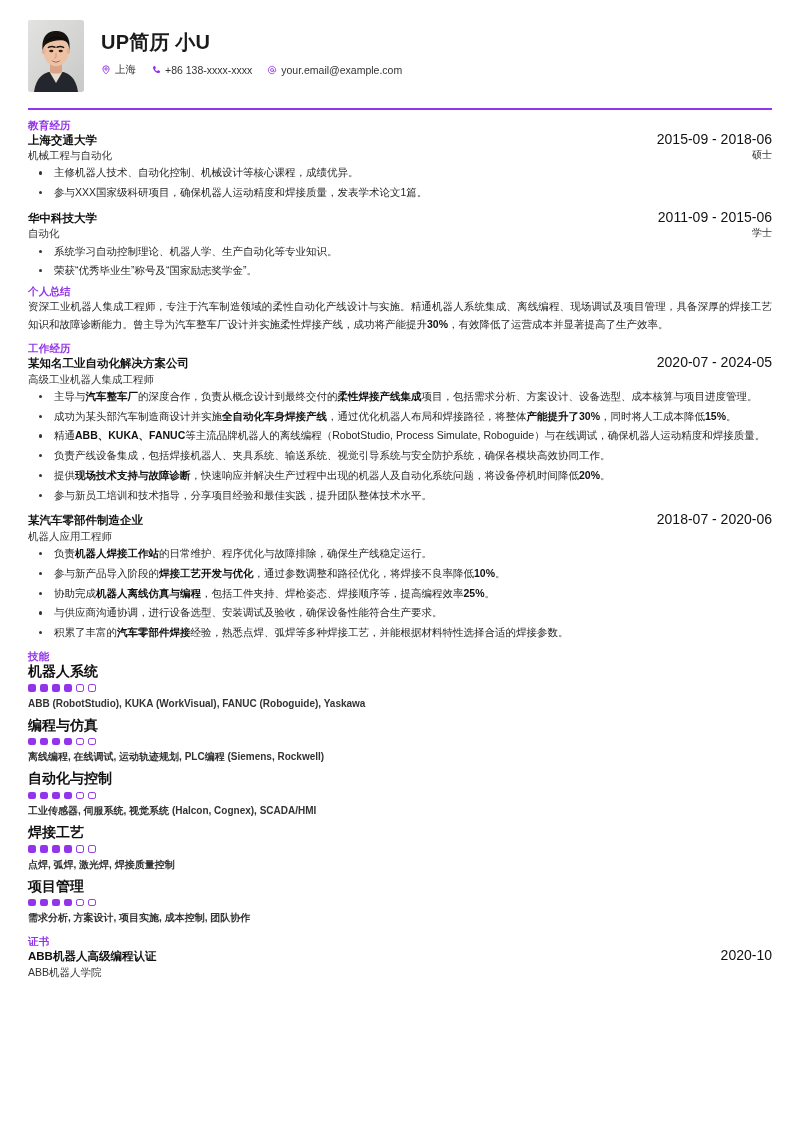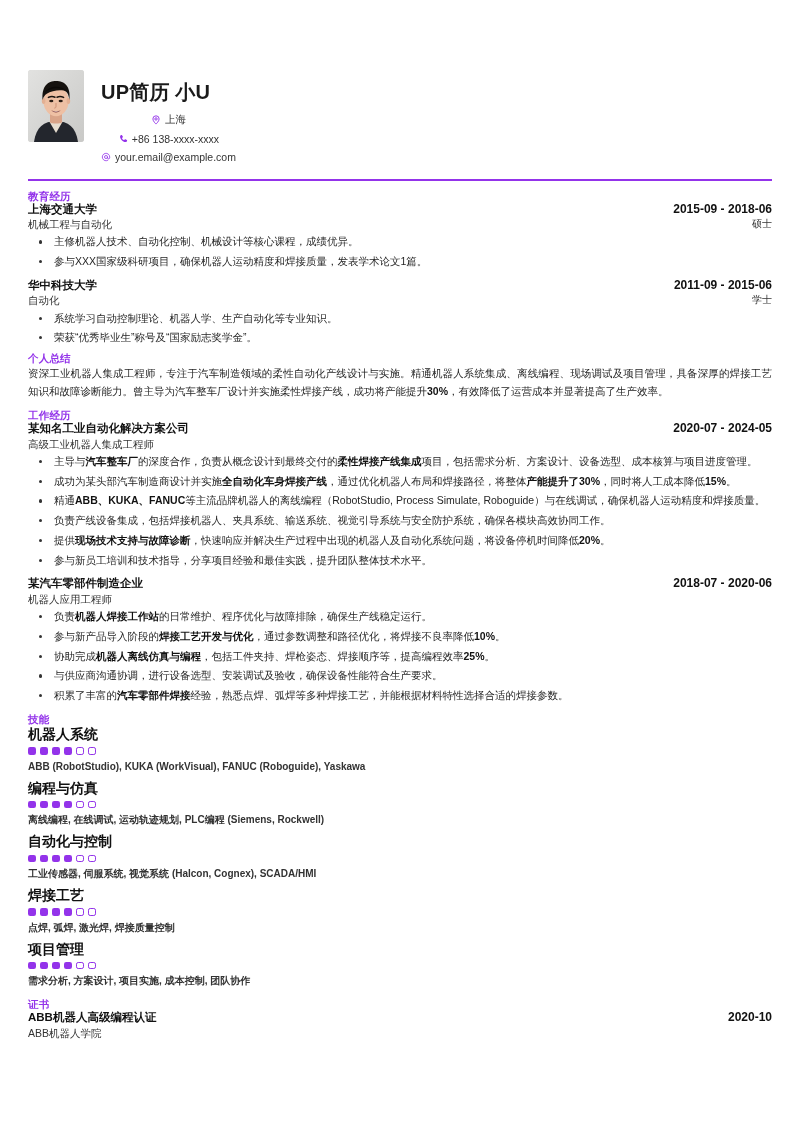--- a/index.html
+++ b/index.html
@@ -3,56 +3,56 @@
 <meta charset="utf-8">
 <style>
   * { box-sizing: border-box; margin: 0; padding: 0; }
   html, body {
     width: 800px; height: 1130px;
     background: #ffffff;
     font-family: "Liberation Sans", "DejaVu Sans", sans-serif;
     color: #1a1a1a;
     overflow: hidden;
   }
-  .page { width: 800px; height: 1130px; padding: 70px 28px 0 28px; position: relative; }
+  .page { width: 800px; height: 1130px; padding: 20px 28px 0 28px; position: relative; }
 
   
   .header { display: flex; align-items: flex-start; gap: 17px; padding-bottom: 14px; }
   .photo {
     width: 56px; height: 72px; flex: 0 0 56px;
     border-radius: 3px; overflow: hidden;
     background: #d8d8d6; position: relative;
   }
   .photo svg { display: block; width: 100%; height: 100%; }
   .ident { padding-top: 10px; }
   .name {
     font-size: 20px; font-weight: 700; letter-spacing: .2px;
     color: #1a1a1a; line-height: 1.2;
   }
   .contacts {
     margin-top: 9px; display: flex; align-items: center;
-    gap: 6px; font-size: 10.5px; color: #333; flex-wrap: wrap; flex-direction: column;
+    gap: 6px; font-size: 10.5px; color: #333; flex-wrap: wrap;
   }
   .citem { display: inline-flex; align-items: center; gap: 4px; margin-right: 9px; }
   .cicon { color: #9333ea; display: inline-flex; align-items: center; }
   .cicon svg { display: block; }
 
   .rule { height: 1.6px; background: #9333ea; margin: 2px 0 9px 0; }
 
   
   .section { margin-bottom: 2px; }
   .sec-title {
     color: #9333ea; font-size: 10.5px; font-weight: 700;
     line-height: 1.15; margin-bottom: 0px; letter-spacing: .2px;
   }
 
   .entry { margin-bottom: 3px; }
   .entry-head { display: flex; justify-content: space-between; align-items: baseline; gap: 10px; }
   .org { font-size: 11.5px; font-weight: 700; color: #111; line-height: 1.35; }
-  .dates { font-size: 12px; font-weight: 700; color: #111; white-space: nowrap; }
+  .dates { font-size: 14px; font-weight: 400; color: #111; white-space: nowrap; }
   .entry-sub { display: flex; justify-content: space-between; align-items: center; }
   .role { font-size: 10.5px; color: #333; line-height: 1.35; }
   .sub-right { font-size: 10px; color: #333; white-space: nowrap; }
 
   ul.bullets { list-style: none; margin: 3px 0 0 0; padding: 0; }
   ul.bullets li {
     position: relative; padding-left: 26px; margin-bottom: 4px;
     font-size: 10.5px; line-height: 1.5; color: #262626; text-align: justify;
   }
   ul.bullets li::before {

